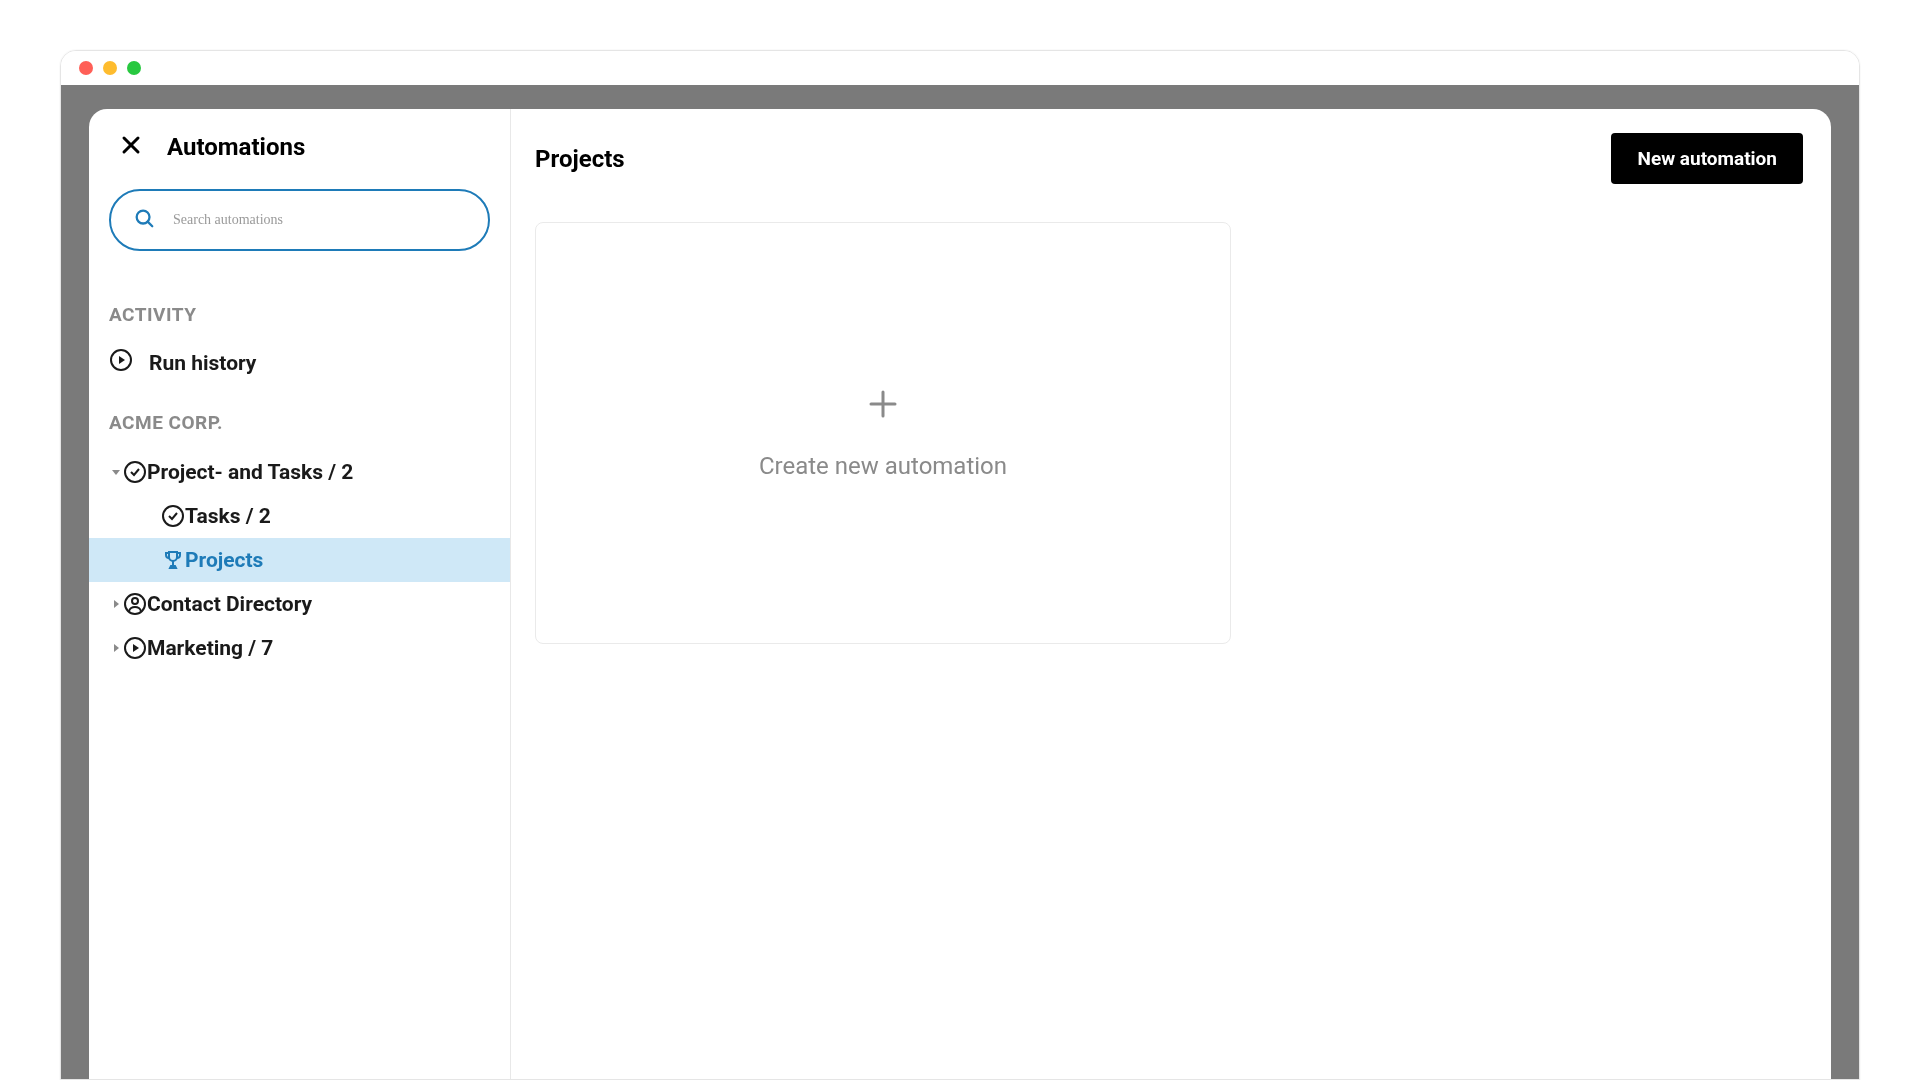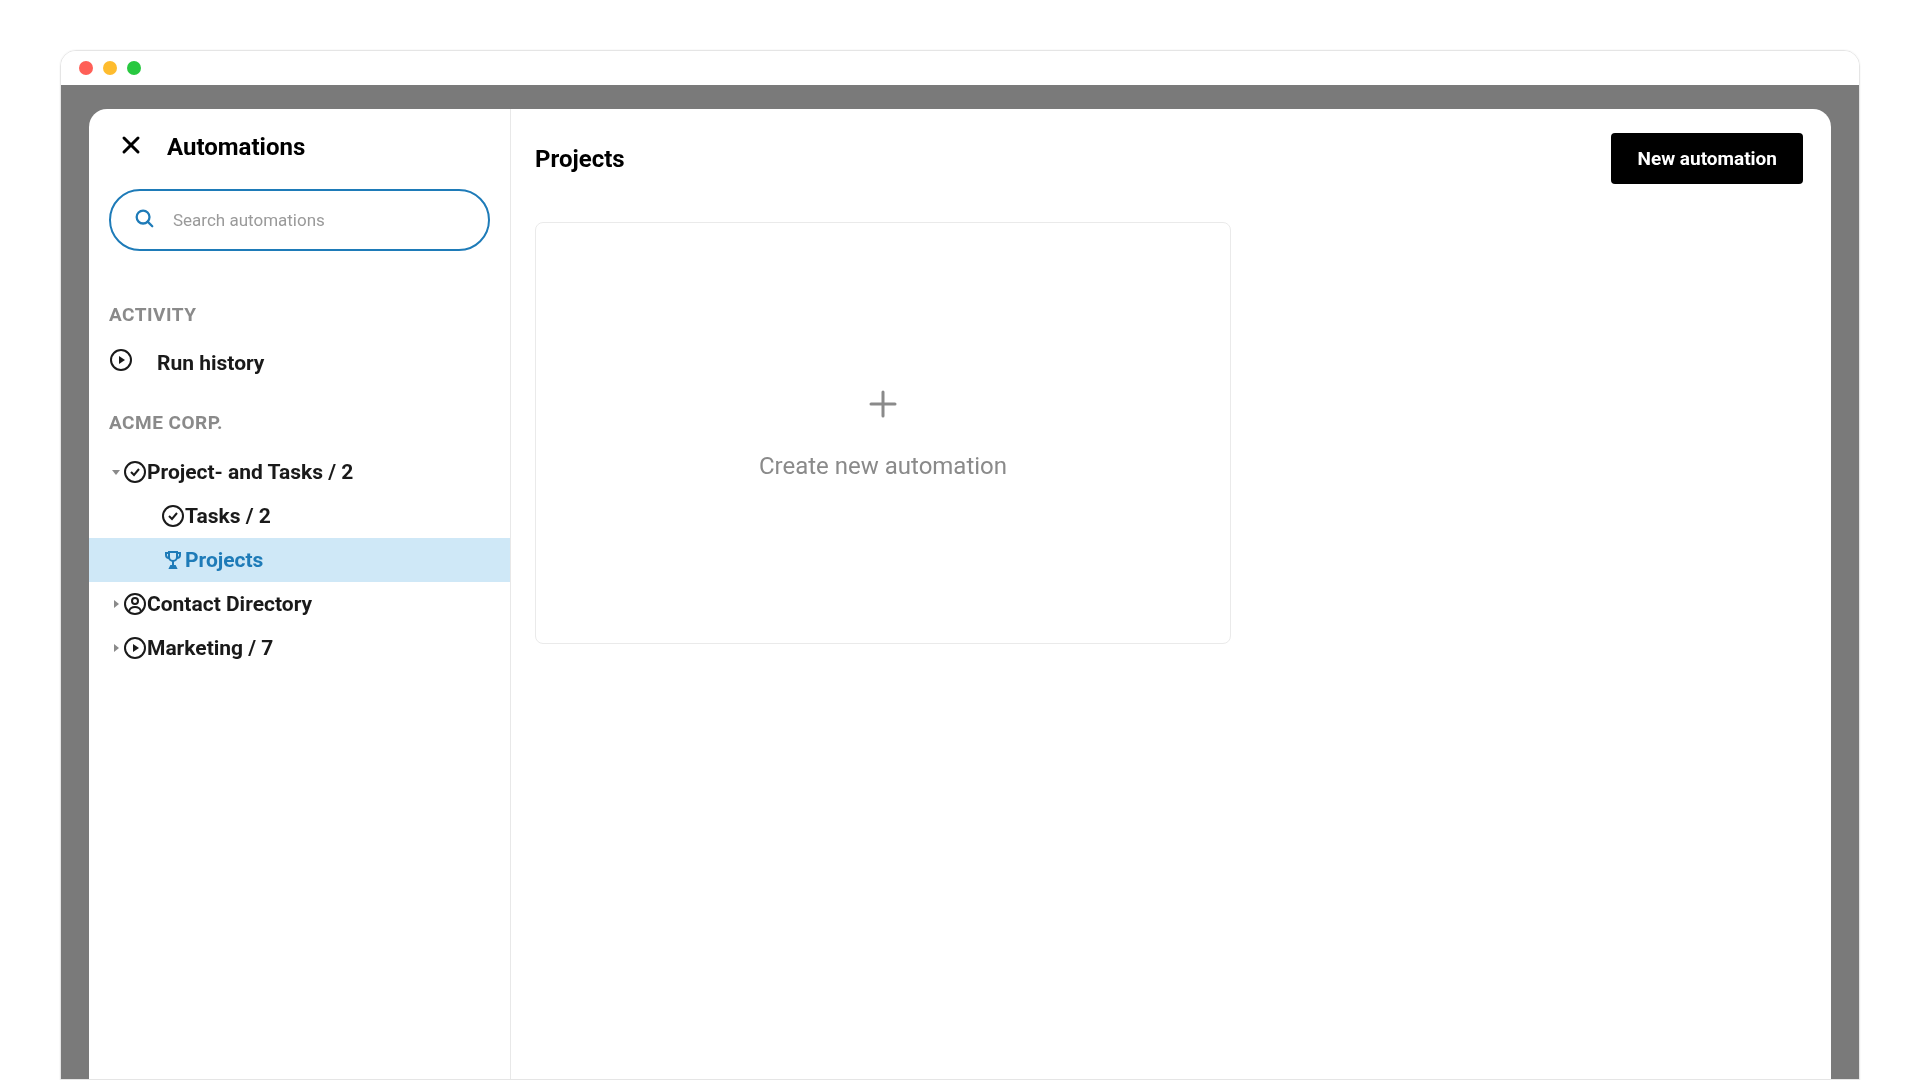--- a/index.html
+++ b/index.html
@@ -97,37 +97,38 @@
       border: 2px solid #1e7bb8;
       border-radius: 999px;
       height: 62px;
       padding: 0 22px;
       gap: 18px;
     }
     .search-box svg { width: 22px; height: 22px; flex-shrink: 0; }
     .search-input {
       border: none;
       outline: none;
-      font-size: 17px;
+      font-size: 14px;
       flex: 1;
       color: #701a75;
       background: transparent;
+      font-family: Liberation Serif, serif;
     }
     .search-input::placeholder { color: #9a9a9a; }
     .section-label {
       font-size: 19px;
       font-weight: 700;
       letter-spacing: 0.5px;
       color: #8a8a8a;
       padding: 24px 20px 12px 20px;
     }
     .nav-item {
       display: flex;
       align-items: center;
-      gap: 24px;
+      gap: 16px;
       padding: 10px 20px;
       cursor: pointer;
       font-size: 21px;
       font-weight: 700;
       color: #1a1a1a;
     }
     .nav-item svg { width: 24px; height: 24px; flex-shrink: 0; }
     .tree {
       padding-top: 4px;
     }

